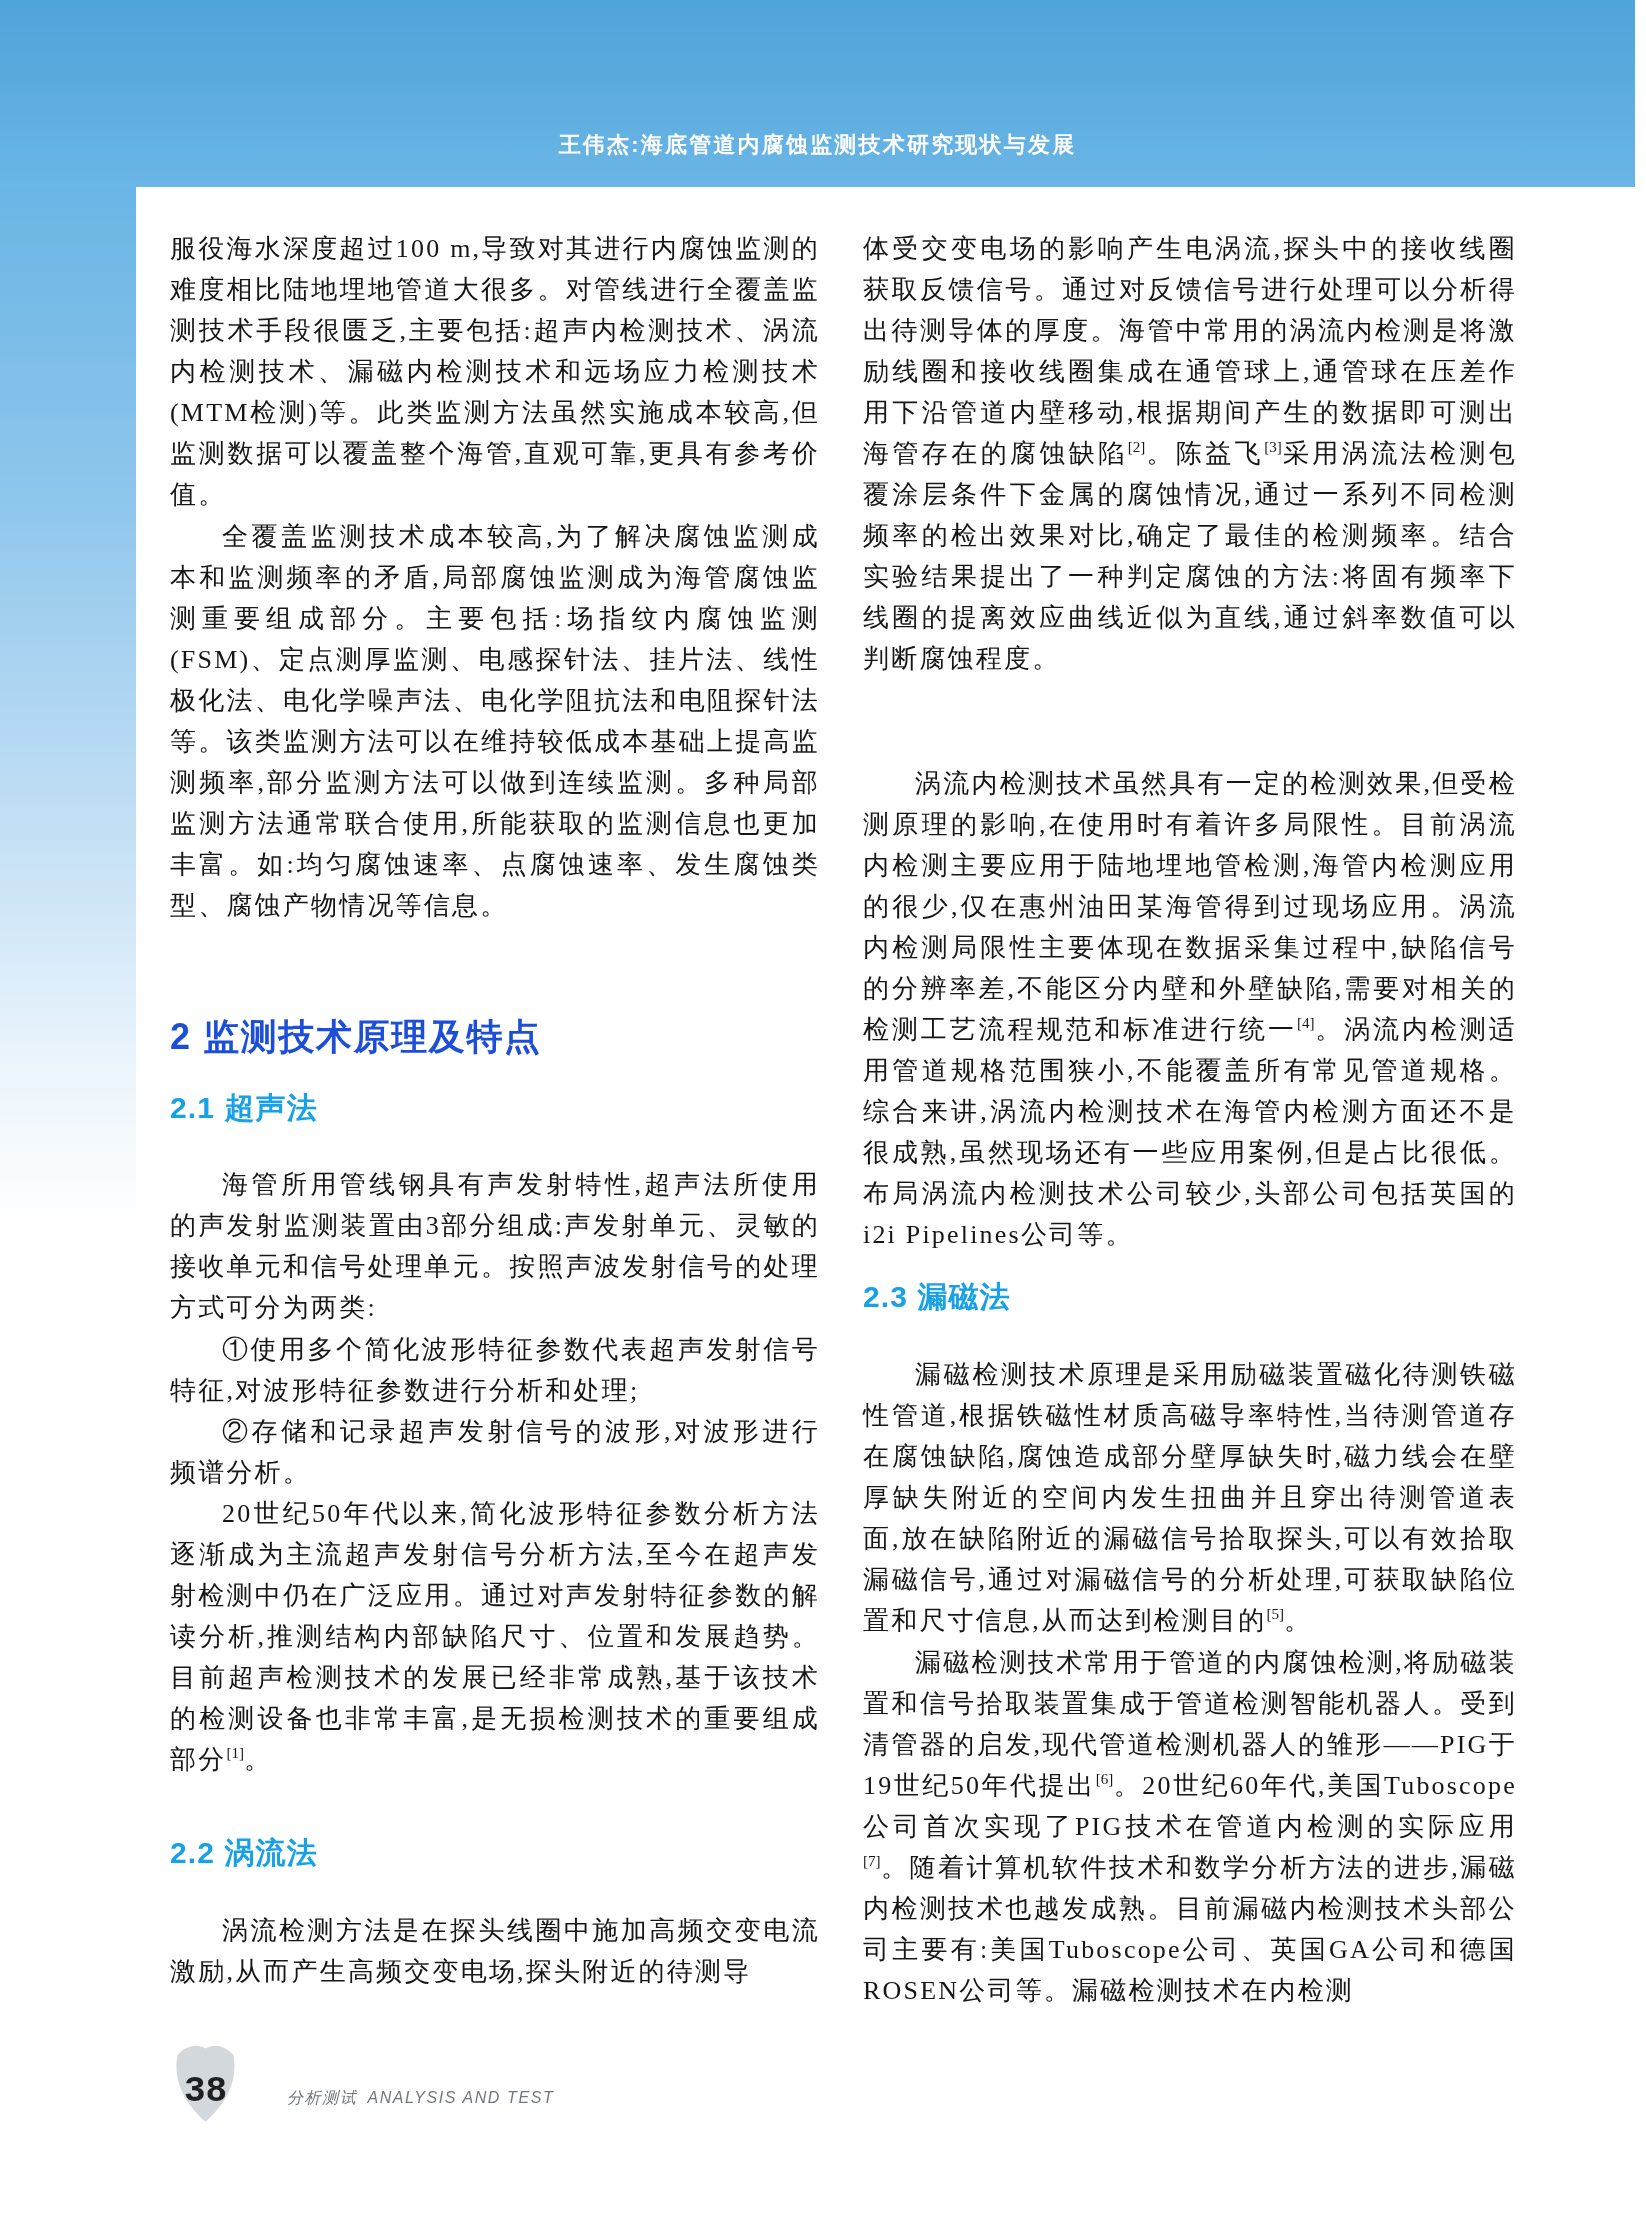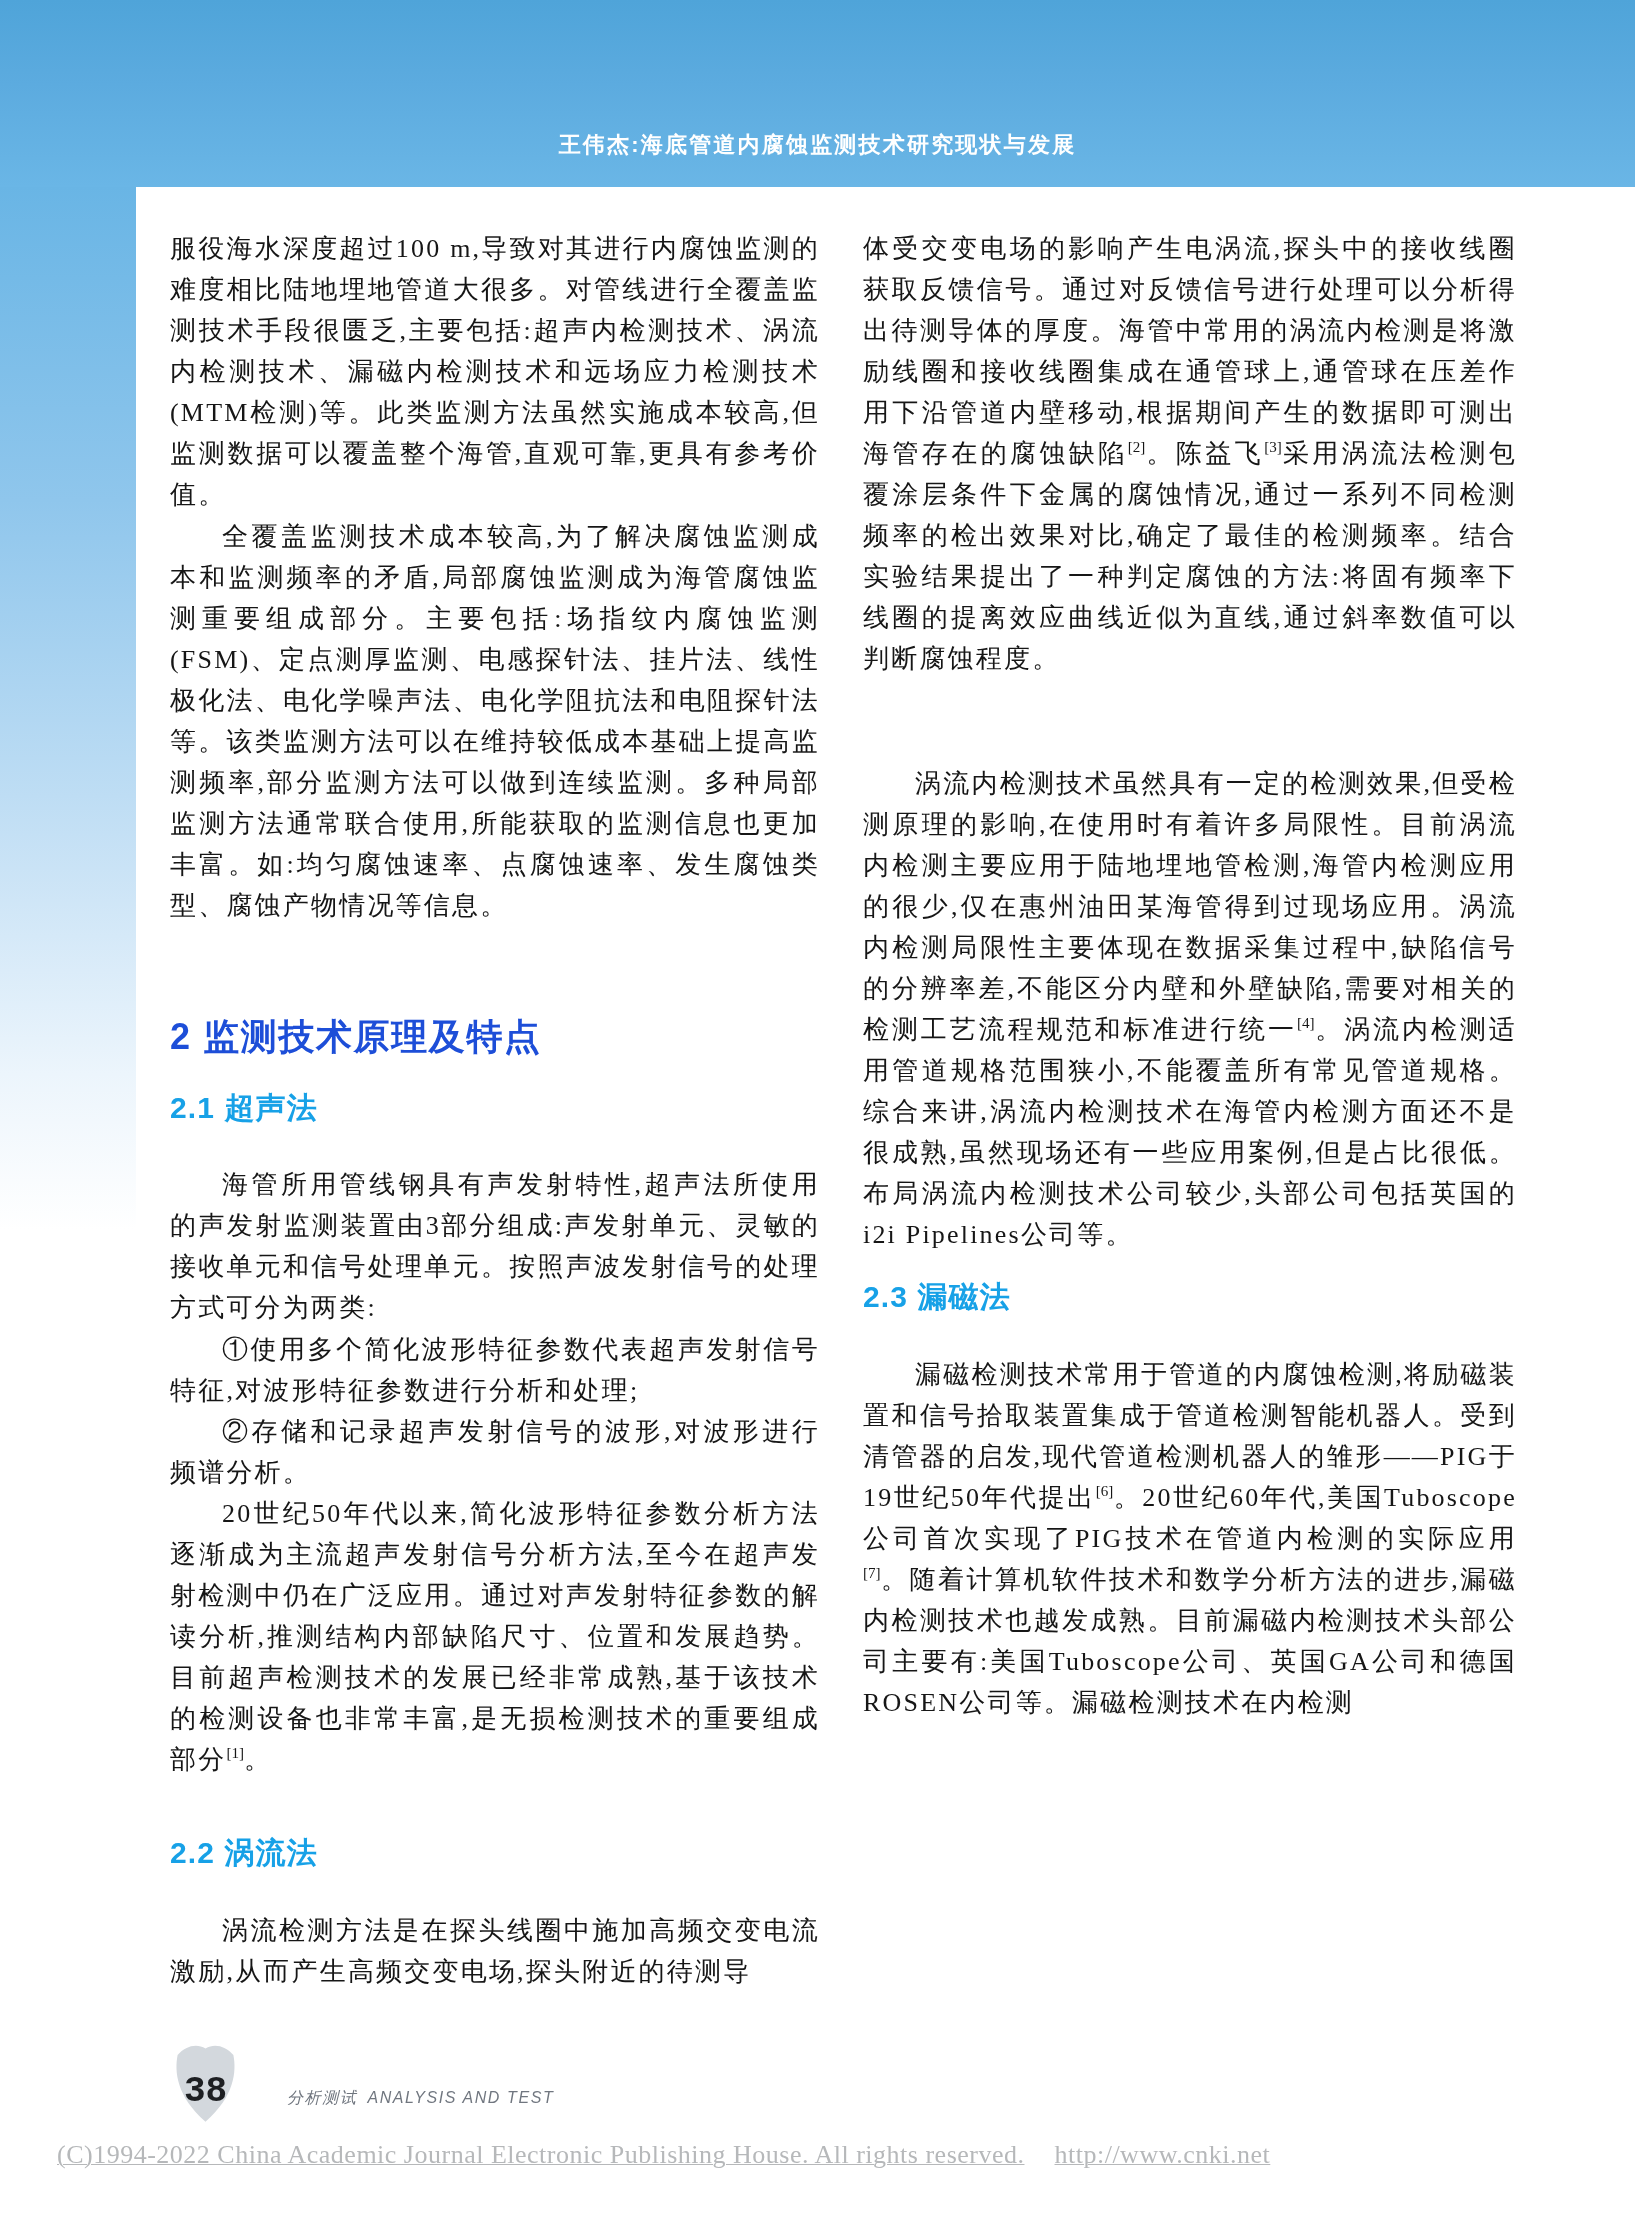--- a/index.html
+++ b/index.html
@@ -164,36 +164,34 @@
 
     <p>涡流检测方法是在探头线圈中施加高频交变电流激励,从而产生高频交变电场,探头附近的待测导</p>
   </div>
 
   <div class="col" id="col-right">
     <p class="p-cont mh13">体受交变电场的影响产生电涡流,探头中的接收线圈获取反馈信号。通过对反馈信号进行处理可以分析得出待测导体的厚度。海管中常用的涡流内检测是将激励线圈和接收线圈集成在通管球上,通管球在压差作用下沿管道内壁移动,根据期间产生的数据即可测出海管存在的腐蚀缺陷<sup>[2]</sup>。陈益飞<sup>[3]</sup>采用涡流法检测包覆涂层条件下金属的腐蚀情况,通过一系列不同检测频率的检出效果对比,确定了最佳的检测频率。结合实验结果提出了一种判定腐蚀的方法:将固有频率下线圈的提离效应曲线近似为直线,通过斜率数值可以判断腐蚀程度。</p>
     <p class="mh12">涡流内检测技术虽然具有一定的检测效果,但受检测原理的影响,在使用时有着许多局限性。目前涡流内检测主要应用于陆地埋地管检测,海管内检测应用的很少,仅在惠州油田某海管得到过现场应用。涡流内检测局限性主要体现在数据采集过程中,缺陷信号的分辨率差,不能区分内壁和外壁缺陷,需要对相关的检测工艺流程规范和标准进行统一<sup>[4]</sup>。涡流内检测适用管道规格范围狭小,不能覆盖所有常见管道规格。综合来讲,涡流内检测技术在海管内检测方面还不是很成熟,虽然现场还有一些应用案例,但是占比很低。布局涡流内检测技术公司较少,头部公司包括英国的i2i Pipelines公司等。</p>
 
     <h3 class="sub-h" id="sub23">2.3 漏磁法</h3>
 
+    <p class="mh7">漏磁检测技术原理是采用励磁装置磁化待测铁磁性管道,根据铁磁性材质高磁导率特性,当待测管道存在腐蚀缺陷,腐蚀造成部分壁厚缺失时,磁力线会在壁厚缺失附近的空间内发生扭曲并且穿出待测管道表面,放在缺陷附近的漏磁信号拾取探头,可以有效拾取漏磁信号,通过对漏磁信号的分析处理,可获取缺陷位置和尺寸信息,从而达到检测目的<sup>[5]</sup>。</p>
     <p class="mh9">漏磁检测技术常用于管道的内腐蚀检测,将励磁装置和信号拾取装置集成于管道检测智能机器人。受到清管器的启发,现代管道检测机器人的雏形——PIG于19世纪50年代提出<sup>[6]</sup>。20世纪60年代,美国Tuboscope公司首次实现了PIG技术在管道内检测的实际应用<sup>[7]</sup>。随着计算机软件技术和数学分析方法的进步,漏磁内检测技术也越发成熟。目前漏磁内检测技术头部公司主要有:美国Tuboscope公司、英国GA公司和德国ROSEN公司等。漏磁检测技术在内检测</p>
   </div>
 
   <div class="shield-wrap">
     <svg viewBox="0 0 126 150" xmlns="http://www.w3.org/2000/svg">
       <path d="M63 10
                C 80 0, 100 6, 114 22
                C 120 52, 116 98, 63 144
                C 10 98, 6 52, 12 22
                C 26 6, 46 0, 63 10 Z" fill="#d3d8dd"></path>
     </svg>
     <div class="page-num">38</div>
   </div>
 
   <div class="journal-line">
     <span class="cn">分析测试</span><span>ANALYSIS AND TEST</span>
   </div>
 
-  <div class="copyright-line">
-    <span>(C)1994-2022 China Academic Journal Electronic Publishing House. All rights reserved.</span><span class="url">http://www.cnki.net</span>
-  </div>
 
 </div>
 
 
 </body></html>

